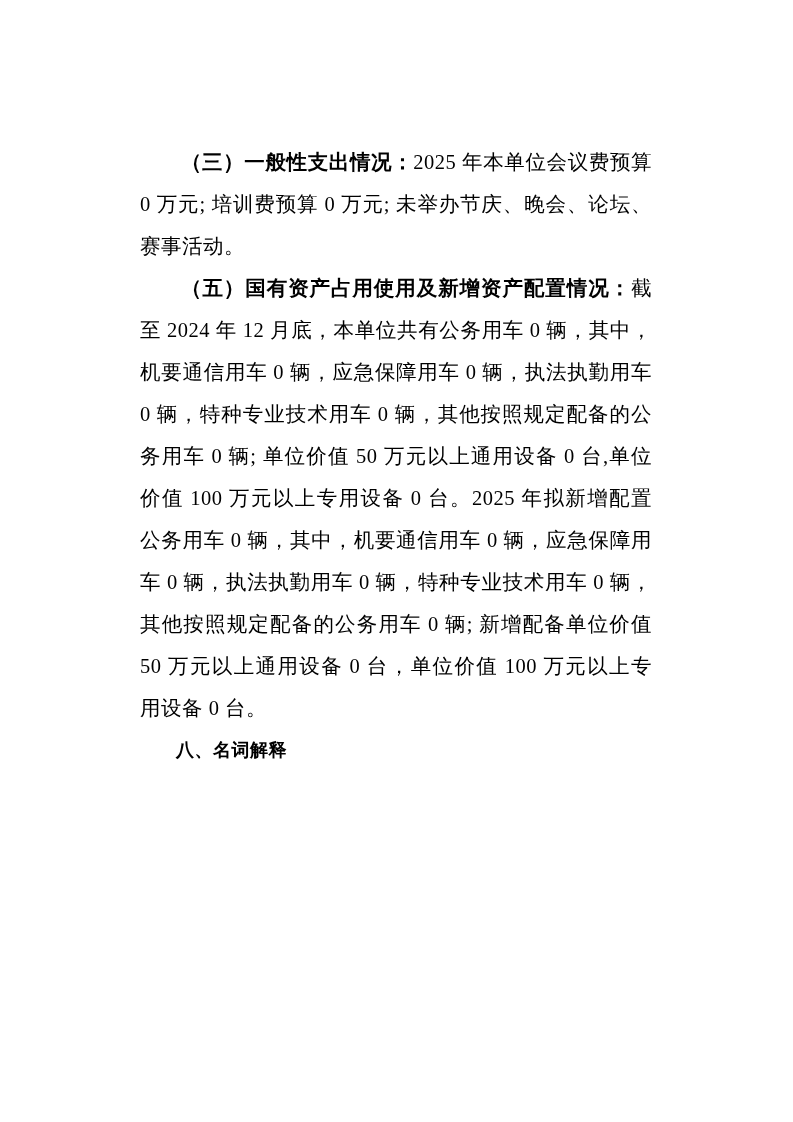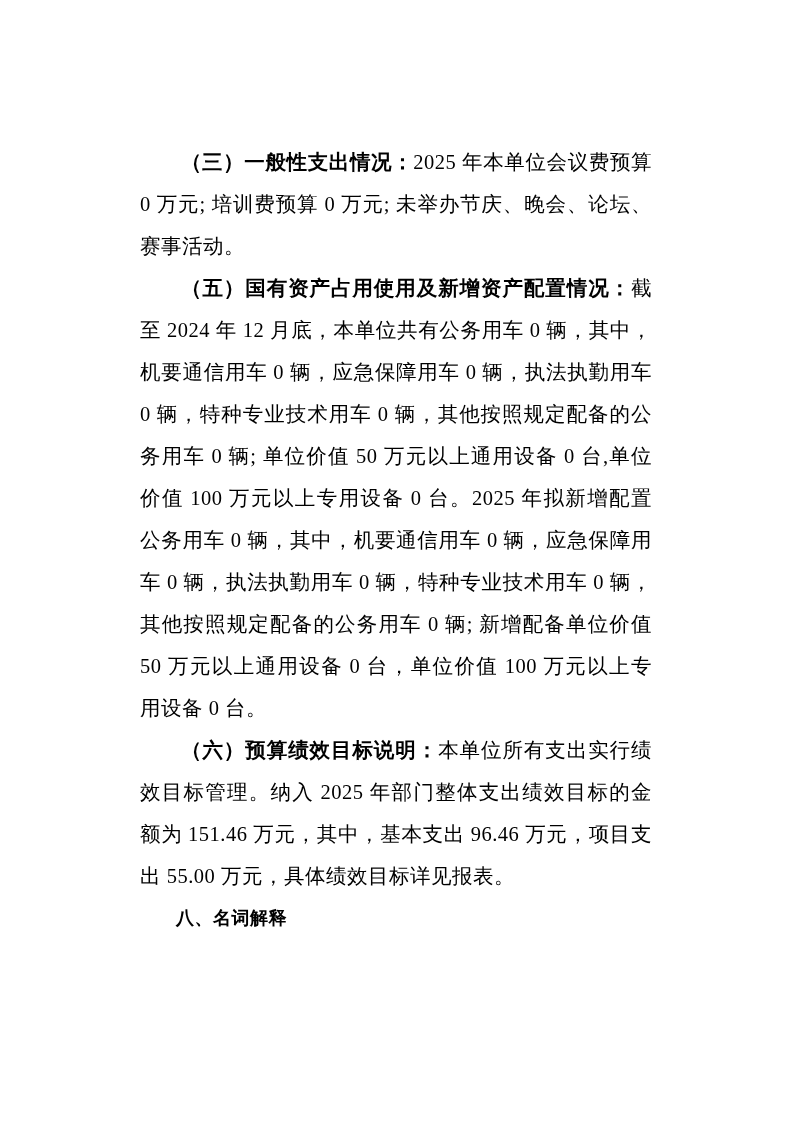--- a/index.html
+++ b/index.html
@@ -47,18 +47,17 @@
 <body>
 
 <div class="page">
   <div class="body-text">
 
     <p class="para"><span class="lead">（三）一般性支出情况：</span><span>2025 年本单位会议费预算 0 万元; 培训费预算 0 万元; 未举办节庆、晚会、论坛、赛事活动。</span></p>
 
 
     <p class="para"><span class="lead">（五）国有资产占用使用及新增资产配置情况：</span><span>截至 2024 年 12 月底，本单位共有公务用车 0 辆，其中，机要通信用车 0 辆，应急保障用车 0 辆，执法执勤用车 0 辆，特种专业技术用车 0 辆，其他按照规定配备的公务用车 0 辆; 单位价值 50 万元以上通用设备 0 台,单位价值 100 万元以上专用设备 0 台。2025 年拟新增配置公务用车 0 辆，其中，机要通信用车 0 辆，应急保障用车 0 辆，执法执勤用车 0 辆，特种专业技术用车 0 辆，其他按照规定配备的公务用车 0 辆; 新增配备单位价值 50 万元以上通用设备 0 台，单位价值 100 万元以上专用设备 0 台。</span></p>
 
-    <p class="para"><span class="lead">（六）预算绩效目标说明：</span><span>本单位所有支出实行绩效目标管理。纳入 2025 年部门整体支出绩效目标的金额为 151.46 万元，其中，基本支出 96.46 万元，项目支出 55.00 万元，具体绩效目标详见报表。</span></p>
 
     <h2 class="section-heading">八、名词解释</h2>
 
   </div>
 </div>
 
 </body></html>

